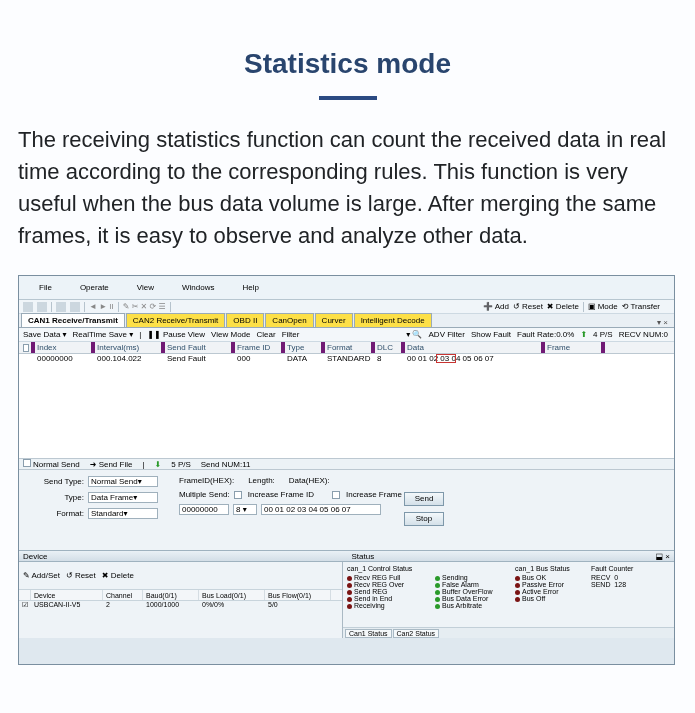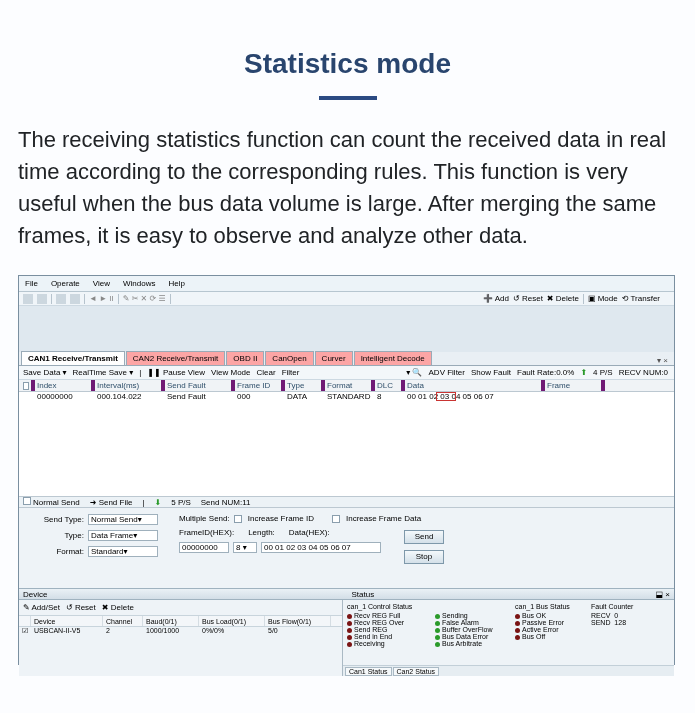--- a/index.html
+++ b/index.html
@@ -6,26 +6,26 @@
   body { width: 695px; height: 713px; font-family: Arial, sans-serif; background: #fcfdff; position: relative; }
   .page-title { text-align: center; font-size: 28px; color: #29456e; font-weight: 700; padding-top: 48px; }
   .underline { width: 58px; height: 4px; background: #2b4a82; margin: 16px auto 24px; }
   .description { padding: 0 18px; font-size: 22px; line-height: 1.45; color: #202326; }
   .app-window { position: absolute; left: 18px; top: 275px; width: 657px; height: 390px; border: 1px solid #7a8fa0; background: #dfe8ef; font-size: 8px; font-family: Tahoma, Arial, sans-serif; }
   .titlebar { height: 14px; background: linear-gradient(#e7f0f6,#cbdce8); display: flex; align-items: center; padding-left: 4px; position: relative; }
   .titlebar .icon { width: 10px; height: 10px; background: #2a7a2a; border-radius: 2px; margin-right: 3px; }
   .win-btns { position: absolute; right: 2px; top: 1px; display: flex; gap: 1px; }
   .win-btn { width: 14px; height: 10px; background: linear-gradient(#eef4f9,#c7d6e2); border: 1px solid #8fa3b0; font-size: 7px; text-align: center; line-height: 8px; }
   .win-btn.close { background: linear-gradient(#e46a60,#c73a2e); color: #fff; border-color: #9a2e24; }
-  .menubar { height: 16px; background: #ecf3f8; display: flex; gap: 13px; padding-left: 6px; align-items: center; border-bottom: 1px solid #b7c6d0; }
+  .menubar { height: 24px; background: #ecf3f8; display: flex; gap: 28px; padding-left: 20px; align-items: center; border-bottom: 1px solid #b7c6d0; }
   .toolbar1 { height: 14px; background: #f0f5f9; display: flex; align-items: center; padding-left: 4px; border-bottom: 1px solid #cdd9e2; gap: 4px; }
   .tb-ic { width: 10px; height: 10px; background: #ccd7df; }
   .tb-sep { width: 1px; height: 10px; background: #b6c3cd; }
-  .tabs { height: 14px; background: #e9eff4; display: flex; align-items: flex-end; padding-left: 2px; border-bottom: 1px solid #99aab7; margin-top: 46px; }
-  .tab { padding: 2px 6px; border: 1px solid #99aab7; border-bottom: none; background: #fca5a5; margin-right: 1px; font-size: 8px; }
+  .tabs { height: 14px; background: #e9eff4; display: flex; align-items: flex-end; padding-left: 2px; border-bottom: 1px solid #99aab7; }
+  .tab { padding: 2px 6px; border: 1px solid #99aab7; border-bottom: none; background: #fde047; margin-right: 1px; font-size: 8px; }
   .tab.active { background: #fefefe; font-weight: bold; }
   .toolbar2 { height: 14px; background: #f3f7fa; display: flex; align-items: center; padding-left: 4px; gap: 6px; border-bottom: 1px solid #cdd9e2; font-size: 8px; }
   .toolbar2 .right { margin-left: auto; margin-right: 6px; display: flex; gap: 6px; align-items: center; }
   .grid-head { height: 12px; background: #f0f3f6; display: flex; align-items: center; padding-left: 2px; border-bottom: 1px solid #bcc8d1; }
   .gh { border-right: 4px solid #701a75; padding-left: 2px; height: 100%; display: flex; align-items: center; color: #30506b; }
   .grid-body { height: 104px; background: #fff; position: relative; }
   .row1 { height: 10px; display: flex; padding-left: 2px; font-size: 8px; }
   .row1 div { padding-left: 2px; }
   .frame-box { position: absolute; right: 218px; top: 0; width: 20px; height: 9px; border: 1px solid #c93432; }
   .mid-bar { height: 12px; background: #ecf2f6; display: flex; align-items: center; padding-left: 4px; gap: 10px; border-top: 1px solid #bcc8d1; border-bottom: 1px solid #bcc8d1; }
@@ -33,21 +33,21 @@
   .send-col1 { width: 150px; }
   .send-col2 { flex: 1; }
   .sp-row { display: flex; align-items: center; margin-bottom: 5px; gap: 4px; }
   .sp-lbl { width: 55px; text-align: right; }
   .sp-inp { border: 1px solid #9fb0bc; background: #fff; height: 11px; padding: 0 2px; font-size: 8px; display:inline-flex; align-items:center; }
   .sp-btn { position: absolute; right: 230px; width: 40px; height: 14px; border: 1px solid #7e98aa; background: linear-gradient(#f3f8fb,#d4e0e9); text-align: center; line-height: 12px; }
   .dev-hd { height: 12px; background: linear-gradient(#eaf1f6,#d3dee7); display: flex; align-items: center; padding-left: 4px; border-top:1px solid #9fb2bf; border-bottom: 1px solid #9fb2bf; font-size: 8px; position:relative; }
   .dev-hd .rx { position:absolute; right:4px; }
   .lower { height: 76px; display: flex; background: #eef3f7; }
   .dev-panel { width: 324px; border-right: 1px solid #aab9c4; }
-  .dev-tb { height: 16px; display: flex; align-items: center; padding-left: 4px; gap: 6px; border-bottom: 1px solid #c8d4dc; }
+  .dev-tb { height: 28px; display: flex; align-items: center; padding-left: 4px; gap: 6px; border-bottom: 1px solid #c8d4dc; }
   .dev-gh { height: 11px; display: flex; background: #f3f6f9; border-bottom: 1px solid #c8d4dc; }
   .dev-gh div { border-right: 1px solid #d5dde3; padding: 0 3px; font-size: 7px; display:flex; align-items:center; }
   .dev-row { height: 11px; display: flex; font-size: 7px; }
   .dev-row div { padding: 0 3px; }
   .stat-panel { flex: 1; display: flex; font-size: 7px; padding: 3px 4px; gap: 6px; }
   .stat-col { }
   .stat-h { margin-bottom: 2px; }
   .dot { display: inline-block; width: 5px; height: 5px; border-radius: 50%; margin-right: 2px; vertical-align: middle; }
   .dg { background: #2a9a2a; }
   .dkr { background: #7a1414; }
@@ -173,33 +173,33 @@
           <span class="sp-lbl">Type:</span>
           <span class="sp-inp" style="width:70px"><span>Data Frame</span> ▾</span>
         </div>
       <div class="sp-row">
           <span class="sp-lbl">Format:</span>
           <span class="sp-inp" style="width:70px"><span>Standard</span> ▾</span>
         </div>
     </div>
     <div class="send-col2">
       <div class="sp-row">
+        <span>FrameID(HEX):</span>
+        <span style="width:6px"></span>
+        <span>Length:</span>
+        <span style="width:6px"></span>
+        <span>Data(HEX):</span>
+      </div>
+      <div class="sp-row">
         <span>Multiple Send:</span>
         <span class="chk"></span>
           <span>Increase Frame ID</span>
         <span style="width:10px"></span>
         <span class="chk"></span>
           <span>Increase Frame Data</span>
-      </div>
-      <div class="sp-row">
-        <span>FrameID(HEX):</span>
-        <span style="width:6px"></span>
-        <span>Length:</span>
-        <span style="width:6px"></span>
-        <span>Data(HEX):</span>
       </div>
       <div class="sp-row">
         <span class="sp-inp" style="width:50px">00000000</span>
         <span class="sp-inp" style="width:24px">8 ▾</span>
         <span class="sp-inp" style="width:120px">00 01 02 03 04 05 06 07</span>
       </div>
     </div>
     <div class="sp-btn" style="top:22px">Send</div>
     <div class="sp-btn" style="top:42px">Stop</div>
   </div>

